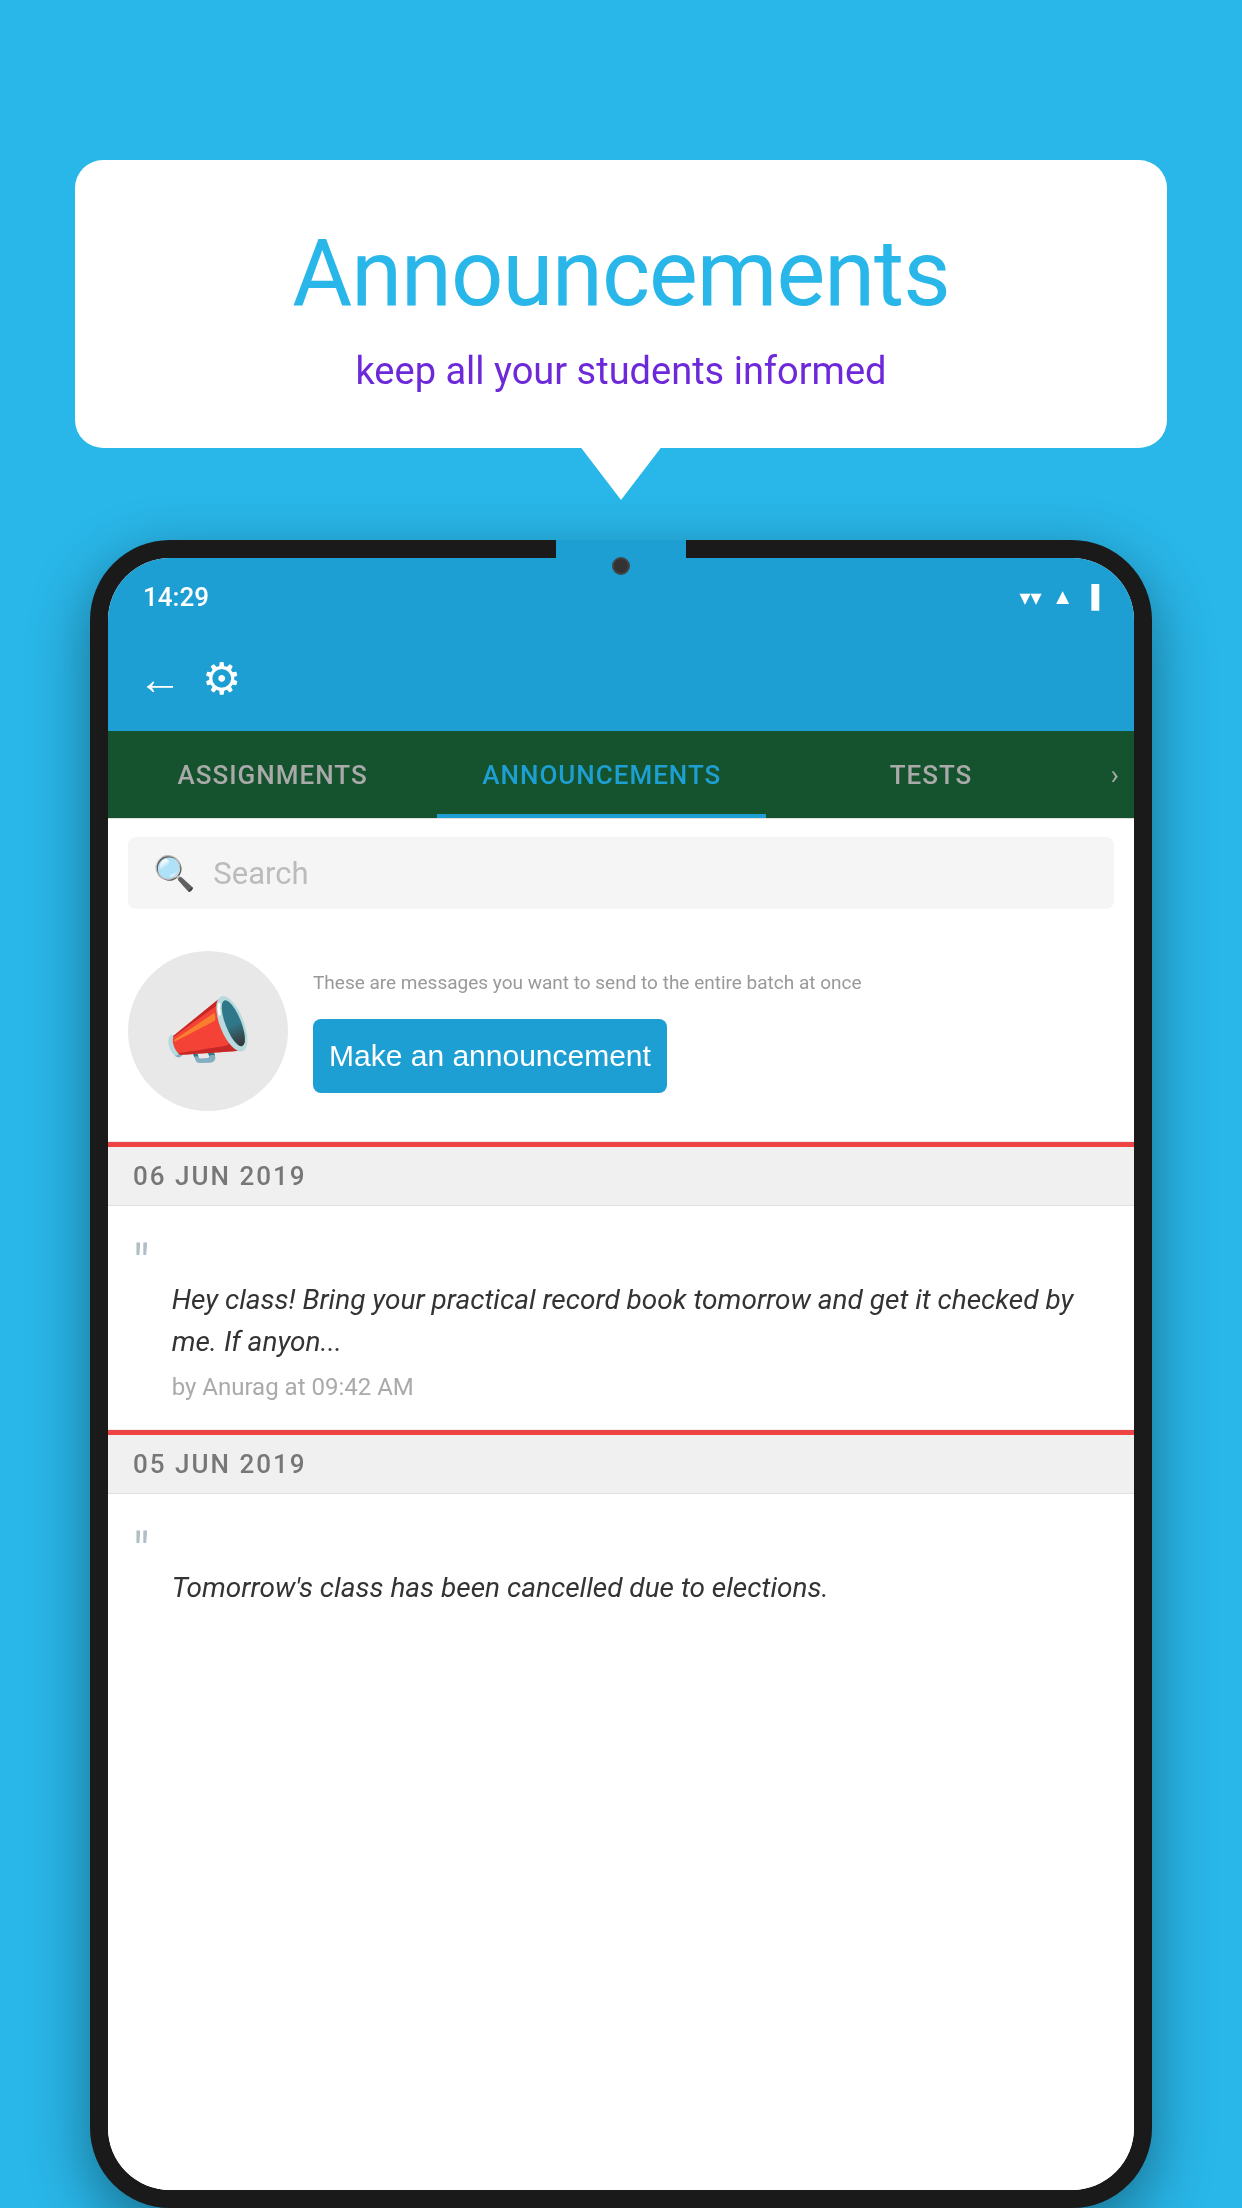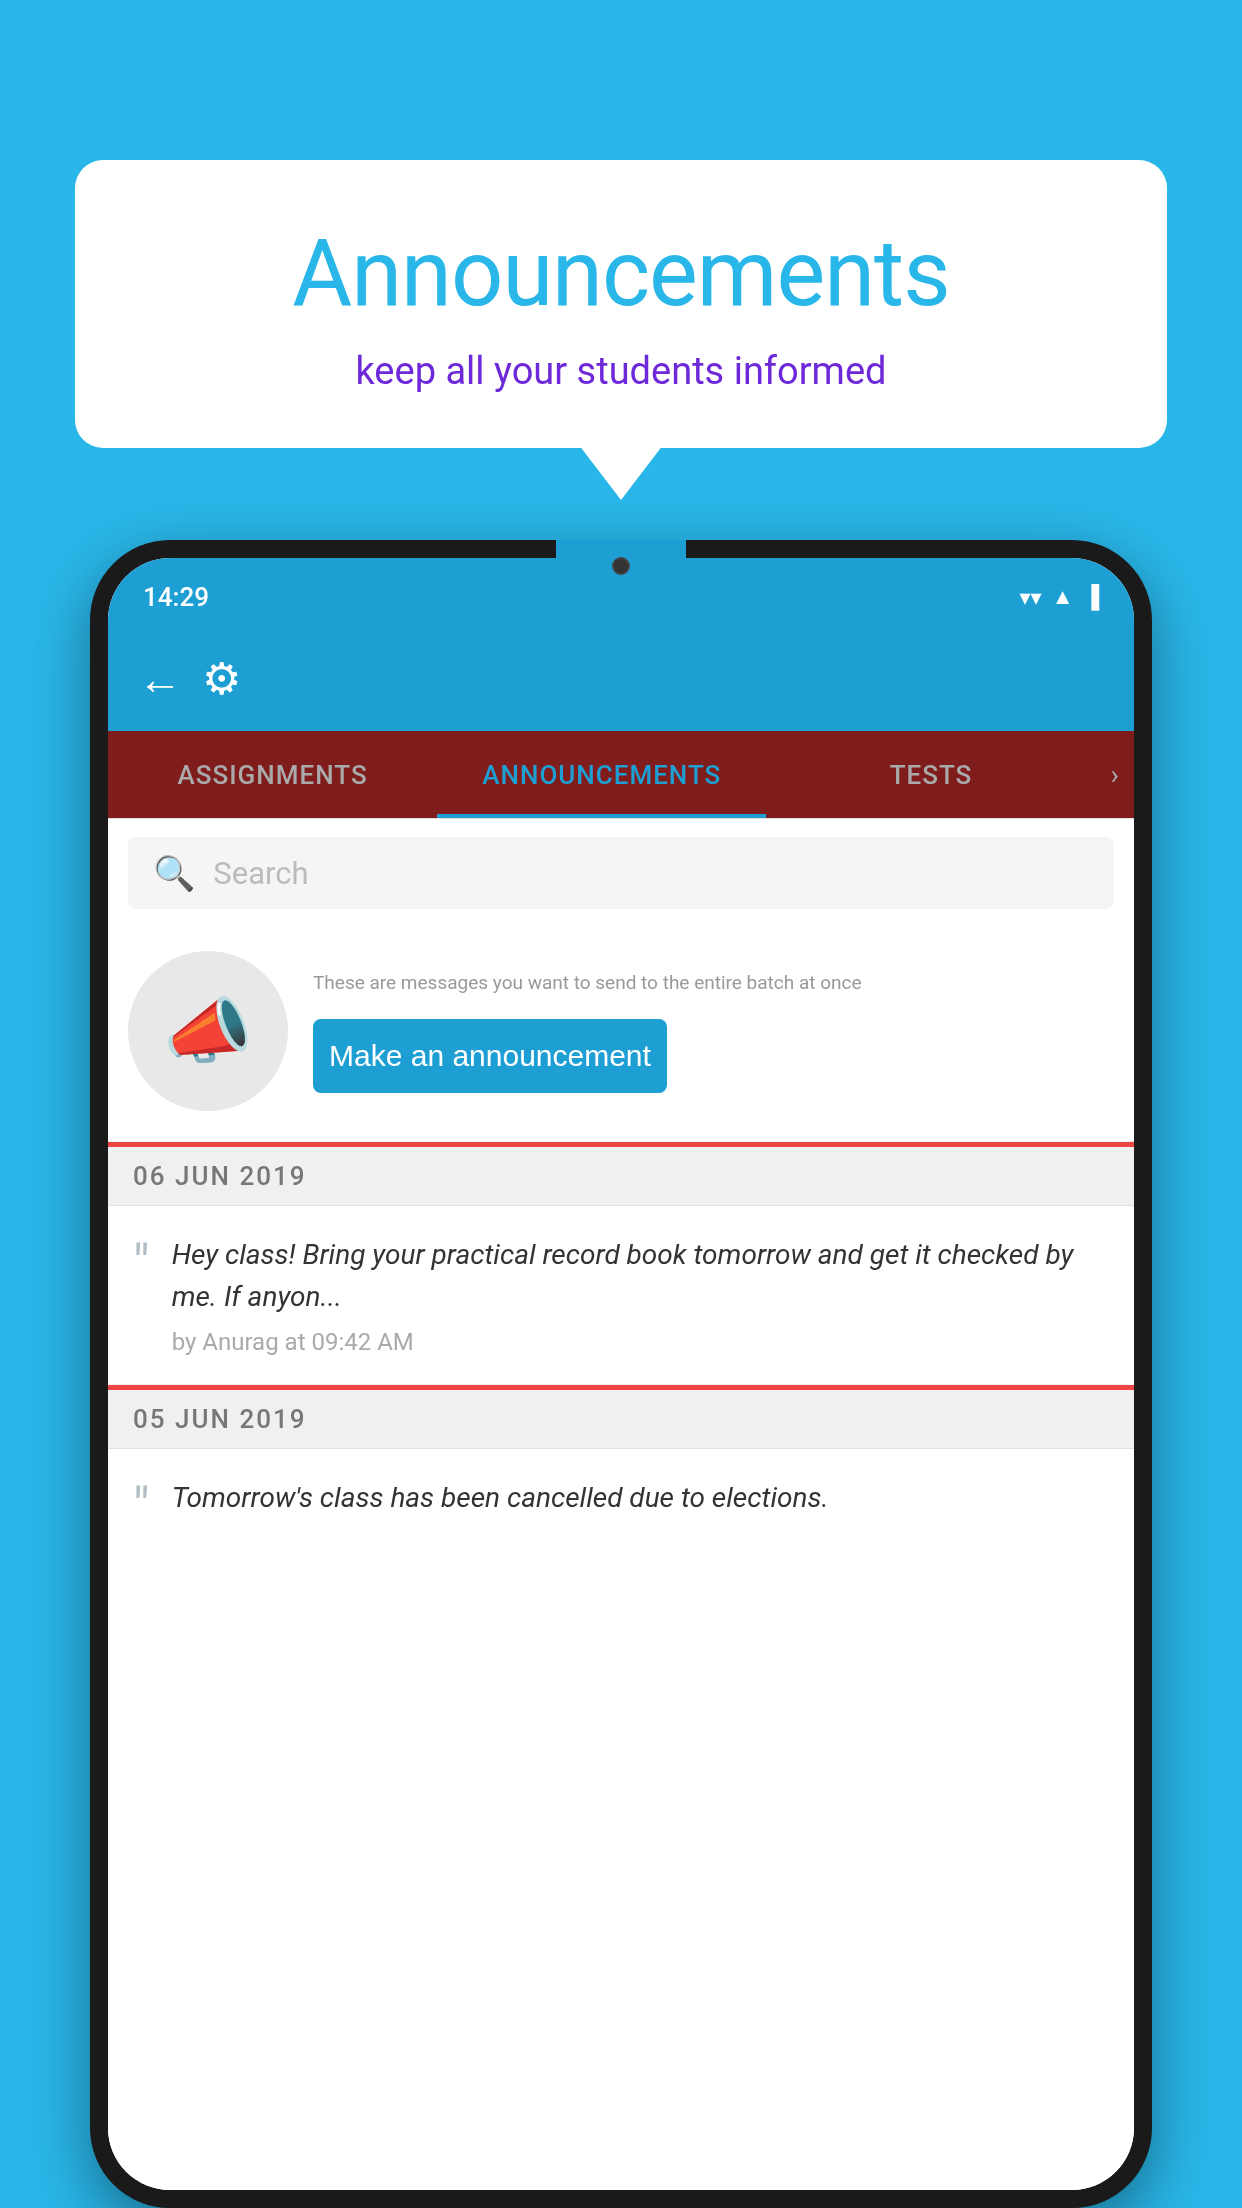--- a/index.html
+++ b/index.html
@@ -137,21 +137,21 @@
       margin-top: 2px;
     }
 
     .app-bar-gear {
       color: white;
       font-size: 44px;
     }
 
     
     .tabs-bar {
-      background: #7f1d1d;
+      background: #14532d;
       height: 88px;
       display: flex;
       align-items: stretch;
       border-bottom: 1px solid #e0e0e0;
       flex-shrink: 0;
     }
 
     .tab-item {
       flex: 1;
       display: flex;
@@ -296,20 +296,21 @@
     .announcement-text {
       flex: 1;
     }
 
     .announcement-body {
       font-size: 28px;
       color: #333;
       font-style: italic;
       line-height: 1.5;
       margin-bottom: 10px;
+      margin-top: 45px;
     }
 
     .announcement-meta {
       font-size: 24px;
       color: #aaa;
     }
 
     
     .announcement-item-partial {
       display: flex;

